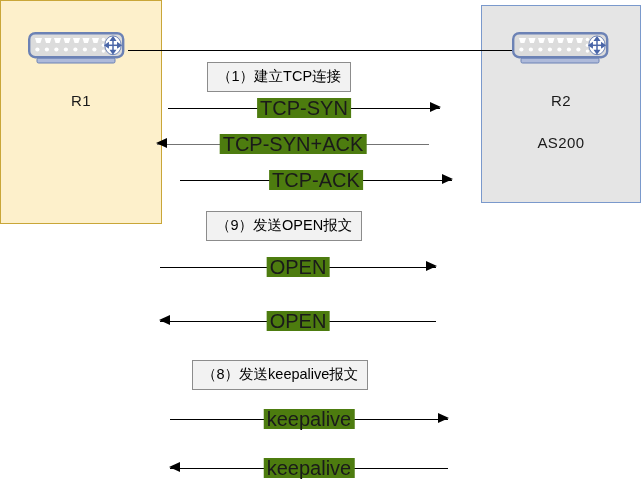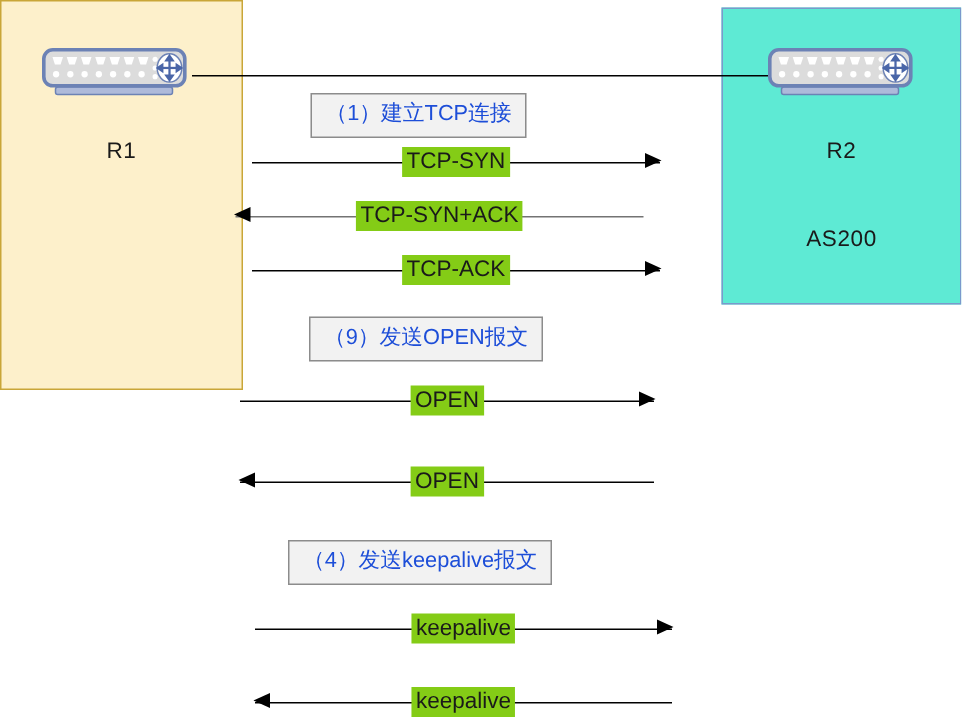--- a/index.html
+++ b/index.html
@@ -18,46 +18,46 @@
 
   
   .as-zone {
     position: absolute;
     box-sizing: border-box;
   }
   #as-zone-left {
     left: 0px;
     top: 0px;
     width: 162px;
-    height: 260px;
+    height: 224px;
     background: #fdf0cb;
     border: 1.6px solid #c9a638;
   }
   #as-zone-right {
     left: 481px;
     top: 5px;
     width: 160px;
     height: 198px;
-    background: #5eead4;
+    background: #e5e5e5;
     border: 1.6px solid #7a99cc;
   }
 
   .zone-label {
     position: absolute;
     width: 100%;
     text-align: center;
     color: #1a1a1a;
     font-size: 15px;
     letter-spacing: 0.4px;
     white-space: nowrap;
   }
   #as-zone-left .router-name  { top: 91px; }
   #as-zone-left .as-number    { top: 133px; }
   #as-zone-right .router-name { top: 86px; }
-  #as-zone-right .as-number   { top: 128px; margin-top: 17px; }
+  #as-zone-right .as-number   { top: 128px; }
 
   
   .router-icon {
     position: absolute;
     width: 100px;
     height: 36px;
   }
   #router-icon-left  { left: 28px; top: 32px; }
   #router-icon-right { left: 512px; top: 32px; }
 
@@ -70,21 +70,21 @@
     height: 0;
     border-top: 1.3px solid #000000;
   }
 
   
   .step-label {
     position: absolute;
     box-sizing: border-box;
     background: #f2f2f2;
     border: 1px solid #8c8c8c;
-    color: #1d4ed8;
+    color: #000000;
     font-size: 14.5px;
     line-height: 1;
     padding: 6px 9px 7px 9px;
     white-space: nowrap;
   }
   #step-label-1 { left: 207px; top: 62px; }
   #step-label-2 { left: 206px; top: 211px; }
   #step-label-3 { left: 192px; top: 360px; }
 
   
@@ -98,23 +98,23 @@
     left: 0;
     right: 0;
     height: 0;
     border-top: 1.3px solid #000000;
   }
   .msg .msg-text {
     position: absolute;
     top: 0;
     left: 50%;
     transform: translateX(-50%);
-    background: #84cc16;
+    background: #4d7c0f;
     padding: 0 3px;
-    font-size: 15px;
+    font-size: 20px;
     line-height: 20px;
     color: #1a1a1a;
     white-space: nowrap;
   }
   .msg .head {
     position: absolute;
     top: 4px;
     width: 0;
     height: 0;
   }
@@ -127,21 +127,21 @@
   .msg.to-left .head {
     left: -1px;
     border-top: 5.5px solid transparent;
     border-bottom: 5.5px solid transparent;
     border-right: 11px solid #000000;
   }
 
   
   #msg-tcp-syn       { left: 168px; top:  98px; width: 272px; }
   #msg-tcp-syn-ack   { left: 157px; top: 134px; width: 272px; }
-  #msg-tcp-ack       { left: 168px; top: 170px; width: 272px; }
+  #msg-tcp-ack       { left: 180px; top: 170px; width: 272px; }
   #msg-open-1        { left: 160px; top: 257px; width: 276px; }
   #msg-open-2        { left: 160px; top: 311px; width: 276px; }
   #msg-keepalive-1   { left: 170px; top: 409px; width: 278px; }
   #msg-keepalive-2   { left: 170px; top: 458px; width: 278px; }
 
   
   #msg-tcp-syn-ack .line { border-top: 1.8px solid #737373; }
   #msg-tcp-syn-ack .head { border-right-color: #000000; }
 </style>
 </head>
@@ -257,21 +257,21 @@
     <div class="head"></div>
     <div class="msg-text">OPEN</div>
   </div>
 
   <div class="msg to-left" id="msg-open-2">
     <div class="line"></div>
     <div class="head"></div>
     <div class="msg-text">OPEN</div>
   </div>
 
-  <div class="step-label" id="step-label-3">（4）发送keepalive报文</div>
+  <div class="step-label" id="step-label-3">（8）发送keepalive报文</div>
 
   <div class="msg to-right" id="msg-keepalive-1">
     <div class="line"></div>
     <div class="head"></div>
     <div class="msg-text">keepalive</div>
   </div>
 
   <div class="msg to-left" id="msg-keepalive-2">
     <div class="line"></div>
     <div class="head"></div>

